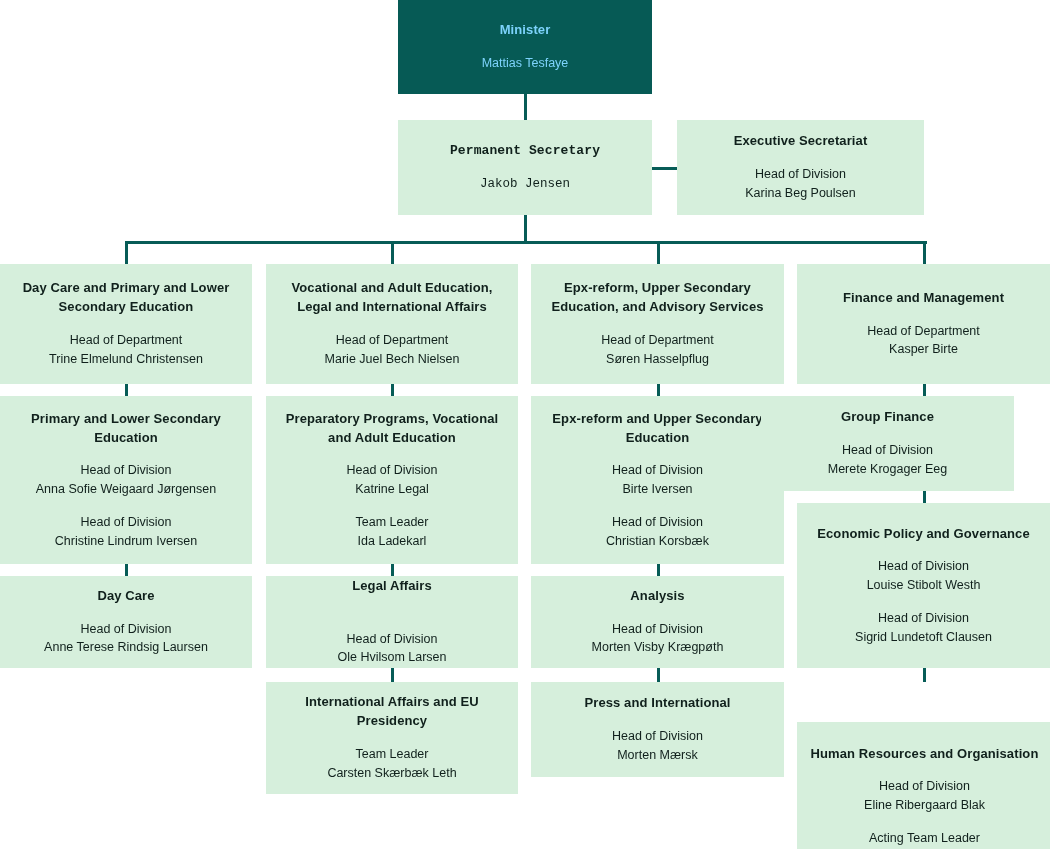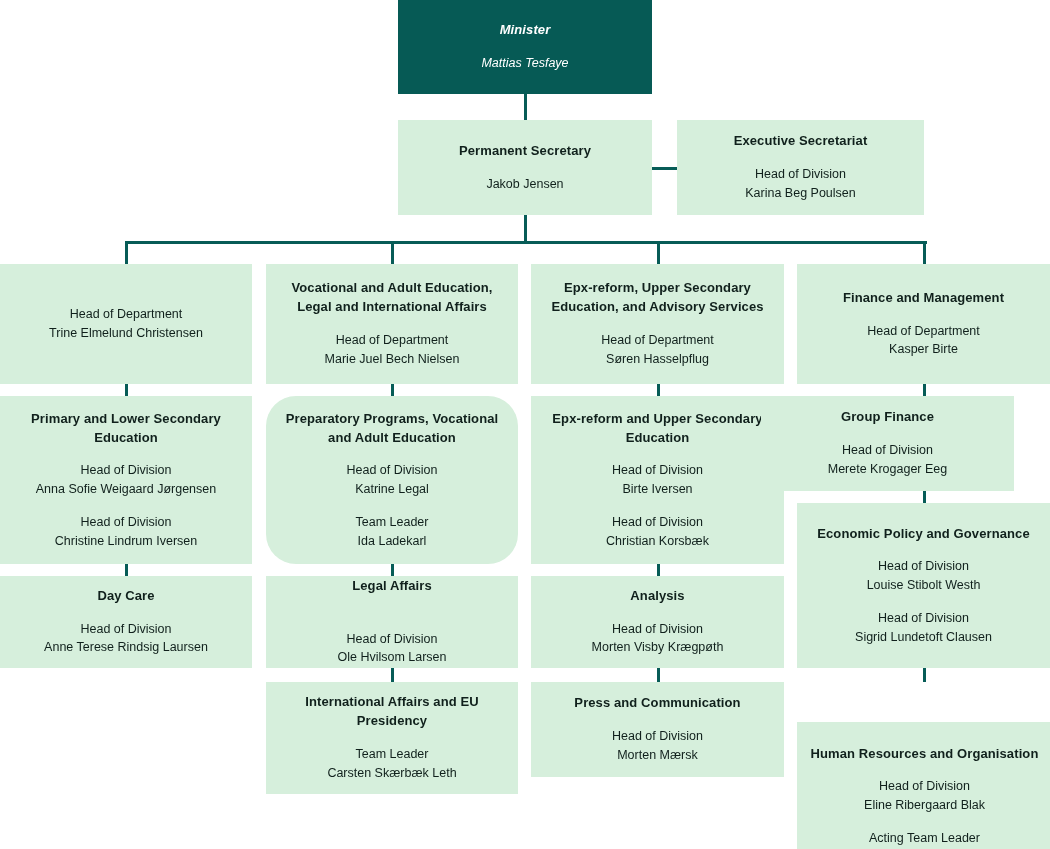--- a/index.html
+++ b/index.html
@@ -25,22 +25,21 @@
     color: #10201c;
     display: flex;
     flex-direction: column;
     align-items: center;
     justify-content: center;
     text-align: center;
     padding: 6px 10px;
   }
   .node.root {
     background: #065a55;
-    color: #ffffff;
-    font-style: italic;
+    color: #7dd3fc;
   }
   .node .title {
     font-weight: bold;
     font-size: 13px;
     line-height: 1.45;
     letter-spacing: 0.1px;
   }
   .node .person {
     font-size: 12.5px;
     line-height: 1.5;
@@ -70,41 +69,42 @@
 
 <div id="chart">
 
   <div class="node root" id="node-minister" style="left: 398px; top: 0px; width: 254px; height: 94px;">
     <div class="title">Minister</div>
     <div class="person">
       <span class="name">Mattias Tesfaye</span>
     </div>
   </div>
 
-  <div class="node" id="node-permsec" style="left: 398px; top: 120px; width: 254px; height: 95px;">
+  <div class="node" id="node-permsec" style="left: 398px; top: 120px; width: 254px; height: 95px; font-family: Liberation Mono, monospace;">
     <div class="title">Permanent Secretary</div>
     <div class="person">
       <span class="name">Jakob Jensen</span>
     </div>
   </div>
 
   <div class="node" id="node-execsec" style="left: 677px; top: 120px; width: 247px; height: 95px;">
     <div class="title">Executive Secretariat</div>
     <div class="person">
       <span class="role">Head of Division</span>
       <span class="name">Karina Beg Poulsen</span>
     </div>
   </div>
 
 <div class="conn v" style="left: 524px; top: 94px; width: 3px; height: 26px;"></div>
     <div class="conn h" style="left: 652px; top: 167px; width: 25px; height: 3px;"></div>
     <div class="conn v" style="left: 524px; top: 215px; width: 3px; height: 26px;"></div>
     <div class="conn h" style="left: 126px; top: 241px; width: 801px; height: 3px;"></div>
     <div class="conn v" style="left: 125px; top: 241px; width: 3px; height: 23px;"></div>
     <div class="node" style="left: 0px; top: 264px; width: 252px; height: 120px;">
+      <div class="title">Day Care and Primary and Lower Secondary Education</div>
       <div class="person">
         <span class="role">Head of Department</span>
         <span class="name">Trine Elmelund Christensen</span>
       </div>
     </div>
     <div class="conn v" style="left: 125px; top: 384px; width: 3px; height: 12px;"></div>
     <div class="node" style="left: 0px; top: 396px; width: 252px; height: 168px;">
       <div class="title">Primary and Lower Secondary Education</div>
       <div class="person">
         <span class="role">Head of Division</span>
@@ -125,21 +125,21 @@
     </div>
     <div class="conn v" style="left: 391px; top: 241px; width: 3px; height: 23px;"></div>
     <div class="node" style="left: 266px; top: 264px; width: 252px; height: 120px;">
       <div class="title">Vocational and Adult Education, Legal and International Affairs</div>
       <div class="person">
         <span class="role">Head of Department</span>
         <span class="name">Marie Juel Bech Nielsen</span>
       </div>
     </div>
     <div class="conn v" style="left: 391px; top: 384px; width: 3px; height: 12px;"></div>
-    <div class="node" style="left: 266px; top: 396px; width: 252px; height: 168px; border-radius: 30px;">
+    <div class="node" style="left: 266px; top: 396px; width: 252px; height: 168px;">
       <div class="title">Preparatory Programs, Vocational and Adult Education</div>
       <div class="person">
         <span class="role">Head of Division</span>
         <span class="name">Katrine Legal</span>
       </div>
       <div class="person spaced">
         <span class="role">Team Leader</span>
         <span class="name">Ida Ladekarl</span>
       </div>
     </div>
@@ -182,21 +182,21 @@
     <div class="conn v" style="left: 657px; top: 564px; width: 3px; height: 12px;"></div>
     <div class="node" style="left: 531px; top: 576px; width: 253px; height: 92px;">
       <div class="title">Analysis</div>
       <div class="person">
         <span class="role">Head of Division</span>
         <span class="name">Morten Visby Krægpøth</span>
       </div>
     </div>
     <div class="conn v" style="left: 657px; top: 668px; width: 3px; height: 14px;"></div>
     <div class="node" style="left: 531px; top: 682px; width: 253px; height: 95px;">
-      <div class="title">Press and Communication</div>
+      <div class="title">Press and International</div>
       <div class="person">
         <span class="role">Head of Division</span>
         <span class="name">Morten Mærsk</span>
       </div>
     </div>
     <div class="conn v" style="left: 923px; top: 241px; width: 3px; height: 23px;"></div>
     <div class="node" style="left: 797px; top: 264px; width: 253px; height: 120px;">
       <div class="title">Finance and Management</div>
       <div class="person">
         <span class="role">Head of Department</span>

